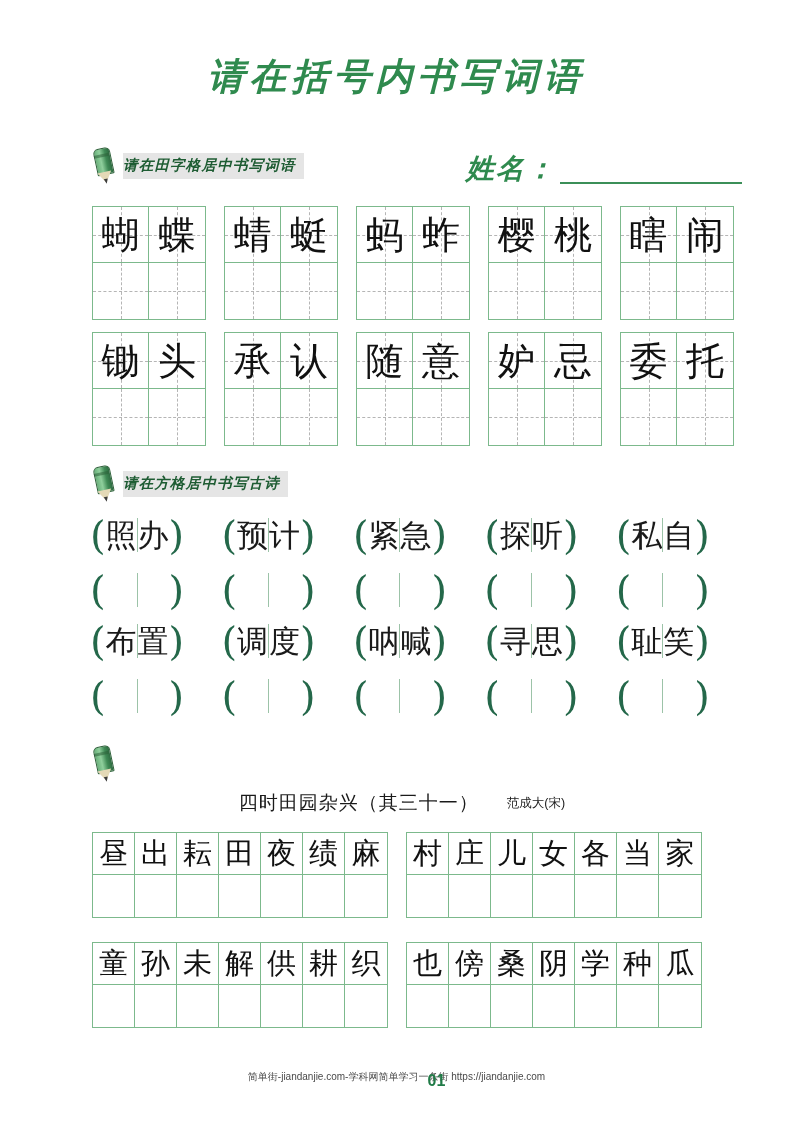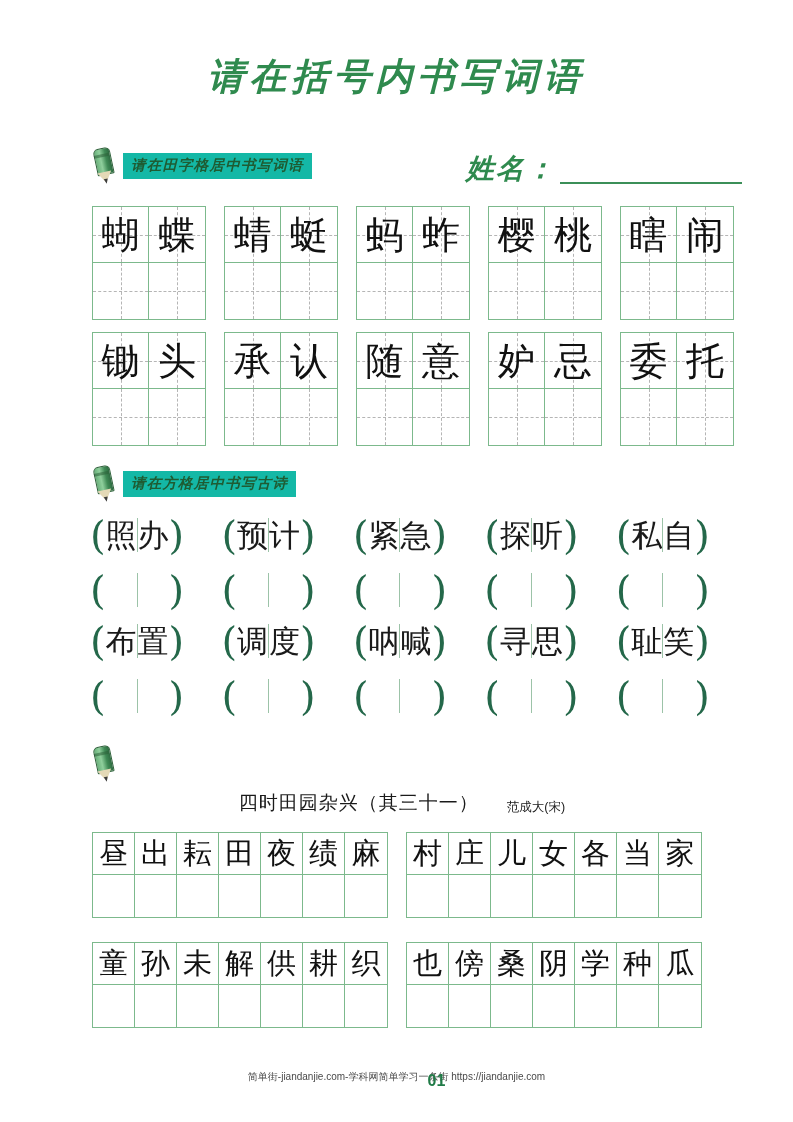--- a/index.html
+++ b/index.html
@@ -86,27 +86,27 @@
     position: absolute;
     left: 9px;
     top: 33px;
     width: 0;
     height: 0;
     border-left: 2.5px solid transparent;
     border-right: 2.5px solid transparent;
     border-top: 5px solid #3d3d3d;
   }
   .head-label {
-    background: #14b8a6;
+    background: #e5e5e5;
     color: #1e5c33;
     font-size: 14.5px;
     font-weight: bold;
     font-style: italic;
     letter-spacing: 1.2px;
-    padding: 3px 8px 4px 8px;
+    padding: 3px 8px 4px 0;
     line-height: 1.25;
     font-family: "DejaVu Serif", "Liberation Serif", serif;
   }
 
   
   .name-field {
     position: absolute;
     top: 150px;
     left: 466px;
     display: flex;
@@ -214,21 +214,21 @@
     border-left: 1.5px solid #9cc3a8;
   }
 
   
   .poem-title-row {
     position: absolute;
     top: 790px;
     left: 92px;
     width: 620px;
     display: flex;
-    align-items: flex-end;
+    align-items: center;
     justify-content: center;
   }
   .poem-title {
     font-size: 19px;
     color: #1a1a1a;
     letter-spacing: 1px;
     font-family: "DejaVu Serif", "Liberation Serif", serif;
   }
   .poem-author {
     font-size: 12.5px;

